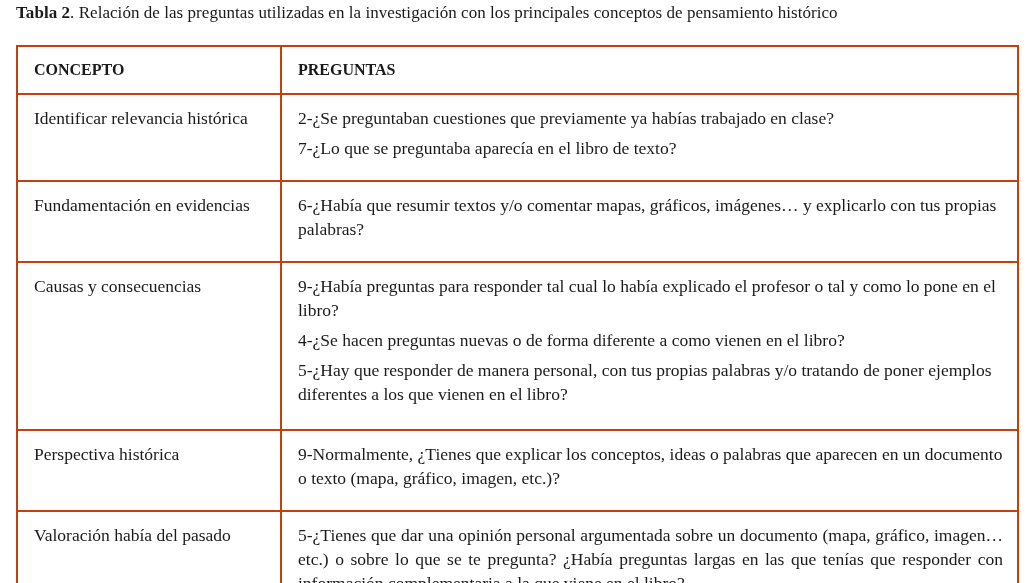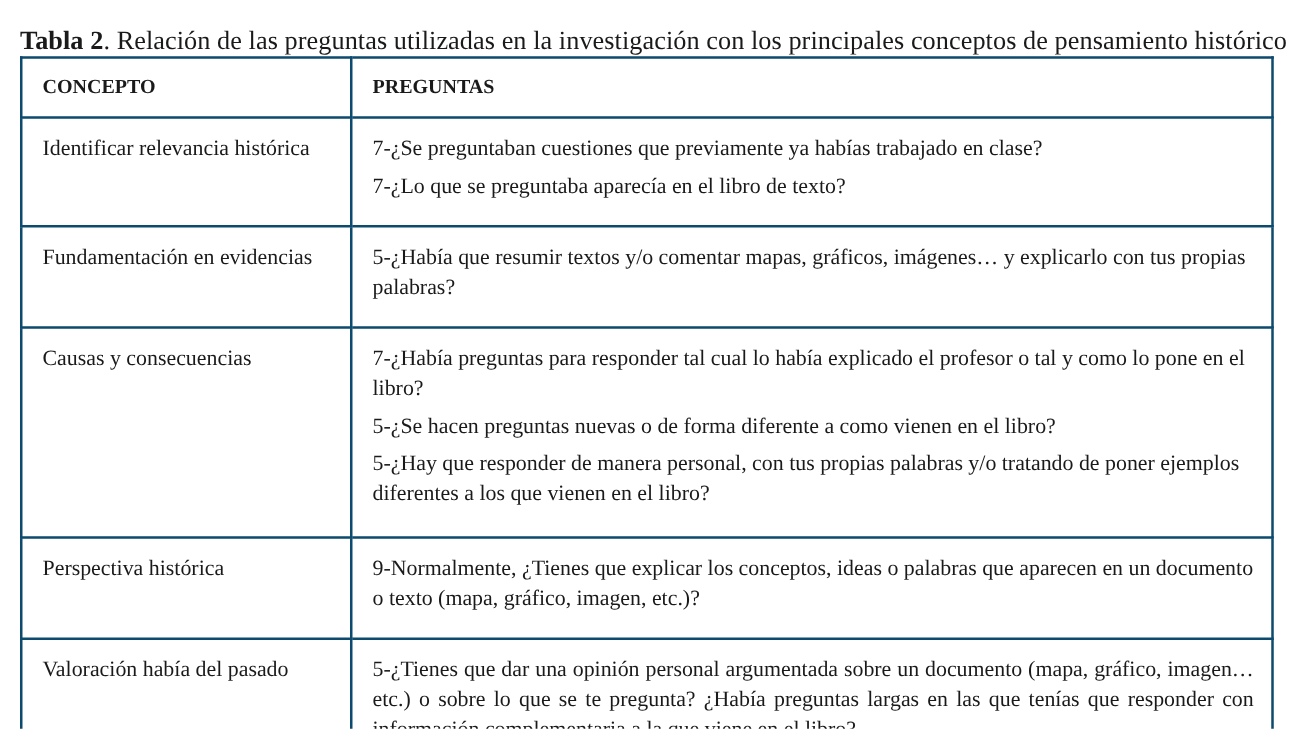--- a/index.html
+++ b/index.html
@@ -1,23 +1,23 @@
 <!DOCTYPE html>
 <html><head>
   <meta charset="utf-8">
   <style>
     html, body { margin:0; padding:0; background:#ffffff; }
     body { width:1032px; height:583px; overflow:hidden; position:relative;
            font-family:"DejaVu Serif","Liberation Serif",serif; color:#1a1a1a; }
-    .caption { position:absolute; left:16px; top:20px; font-size:21px; white-space:nowrap;
+    .caption { position:absolute; left:16px; top:3px; font-size:17px; white-space:nowrap;
                font-family:"Liberation Serif",serif; letter-spacing:0.05px; }
     .caption .label { font-weight:bold; }
     table { position:absolute; left:16px; top:45px; width:1003px; border-collapse:collapse;
             font-family:"Liberation Serif",serif; font-size:17.5px; }
-    td, th { border:2px solid #0c4a6e; vertical-align:top; text-align:left; }
+    td, th { border:2px solid #c2410c; vertical-align:top; text-align:left; }
     th { font-weight:bold; font-size:16px; height:46px; padding:0 16px; vertical-align:middle; }
     td { padding:11px 16px 20px 16px; line-height:24px; }
     td.c1 { width:230px; }
     td.c2 { padding-right:14px; }
     td.c2 p { margin:0 0 6px 0; }
     td.c2 p:last-child { margin-bottom:0; }
     .justify { text-align:justify; }
   </style>
 </head>
 <body>
@@ -28,35 +28,35 @@
   <thead>
     <tr>
       <th style="width:230px">CONCEPTO</th>
       <th>PREGUNTAS</th>
     </tr>
   </thead>
   <tbody>
     <tr style="height:77px">
       <td class="c1">Identificar relevancia histórica</td>
       <td class="c2">
-        <p>7-¿Se preguntaban cuestiones que previamente ya habías trabajado en clase?</p>
+        <p>2-¿Se preguntaban cuestiones que previamente ya habías trabajado en clase?</p>
         <p>7-¿Lo que se preguntaba aparecía en el libro de texto?</p>
       </td>
     </tr>
     <tr style="height:56px">
       <td class="c1">Fundamentación en evidencias</td>
       <td class="c2">
-        <p>5-¿Había que resumir textos y/o comentar mapas, gráficos, imágenes… y explicarlo con tus propias palabras?</p>
+        <p>6-¿Había que resumir textos y/o comentar mapas, gráficos, imágenes… y explicarlo con tus propias palabras?</p>
       </td>
     </tr>
     <tr style="height:168px">
       <td class="c1">Causas y consecuencias</td>
       <td class="c2">
-        <p>7-¿Había preguntas para responder tal cual lo había explicado el profesor o tal y como lo pone en el libro?</p>
-        <p>5-¿Se hacen preguntas nuevas o de forma diferente a como vienen en el libro?</p>
+        <p>9-¿Había preguntas para responder tal cual lo había explicado el profesor o tal y como lo pone en el libro?</p>
+        <p>4-¿Se hacen preguntas nuevas o de forma diferente a como vienen en el libro?</p>
         <p>5-¿Hay que responder de manera personal, con tus propias palabras y/o tratando de poner ejemplos diferentes a los que vienen en el libro?</p>
       </td>
     </tr>
     <tr style="height:78px">
       <td class="c1">Perspectiva histórica</td>
       <td class="c2">
         <p>9-Normalmente, ¿Tienes que explicar los conceptos, ideas o palabras que aparecen en un documento o texto (mapa, gráfico, imagen, etc.)?</p>
       </td>
     </tr>
     <tr style="height:97px">

